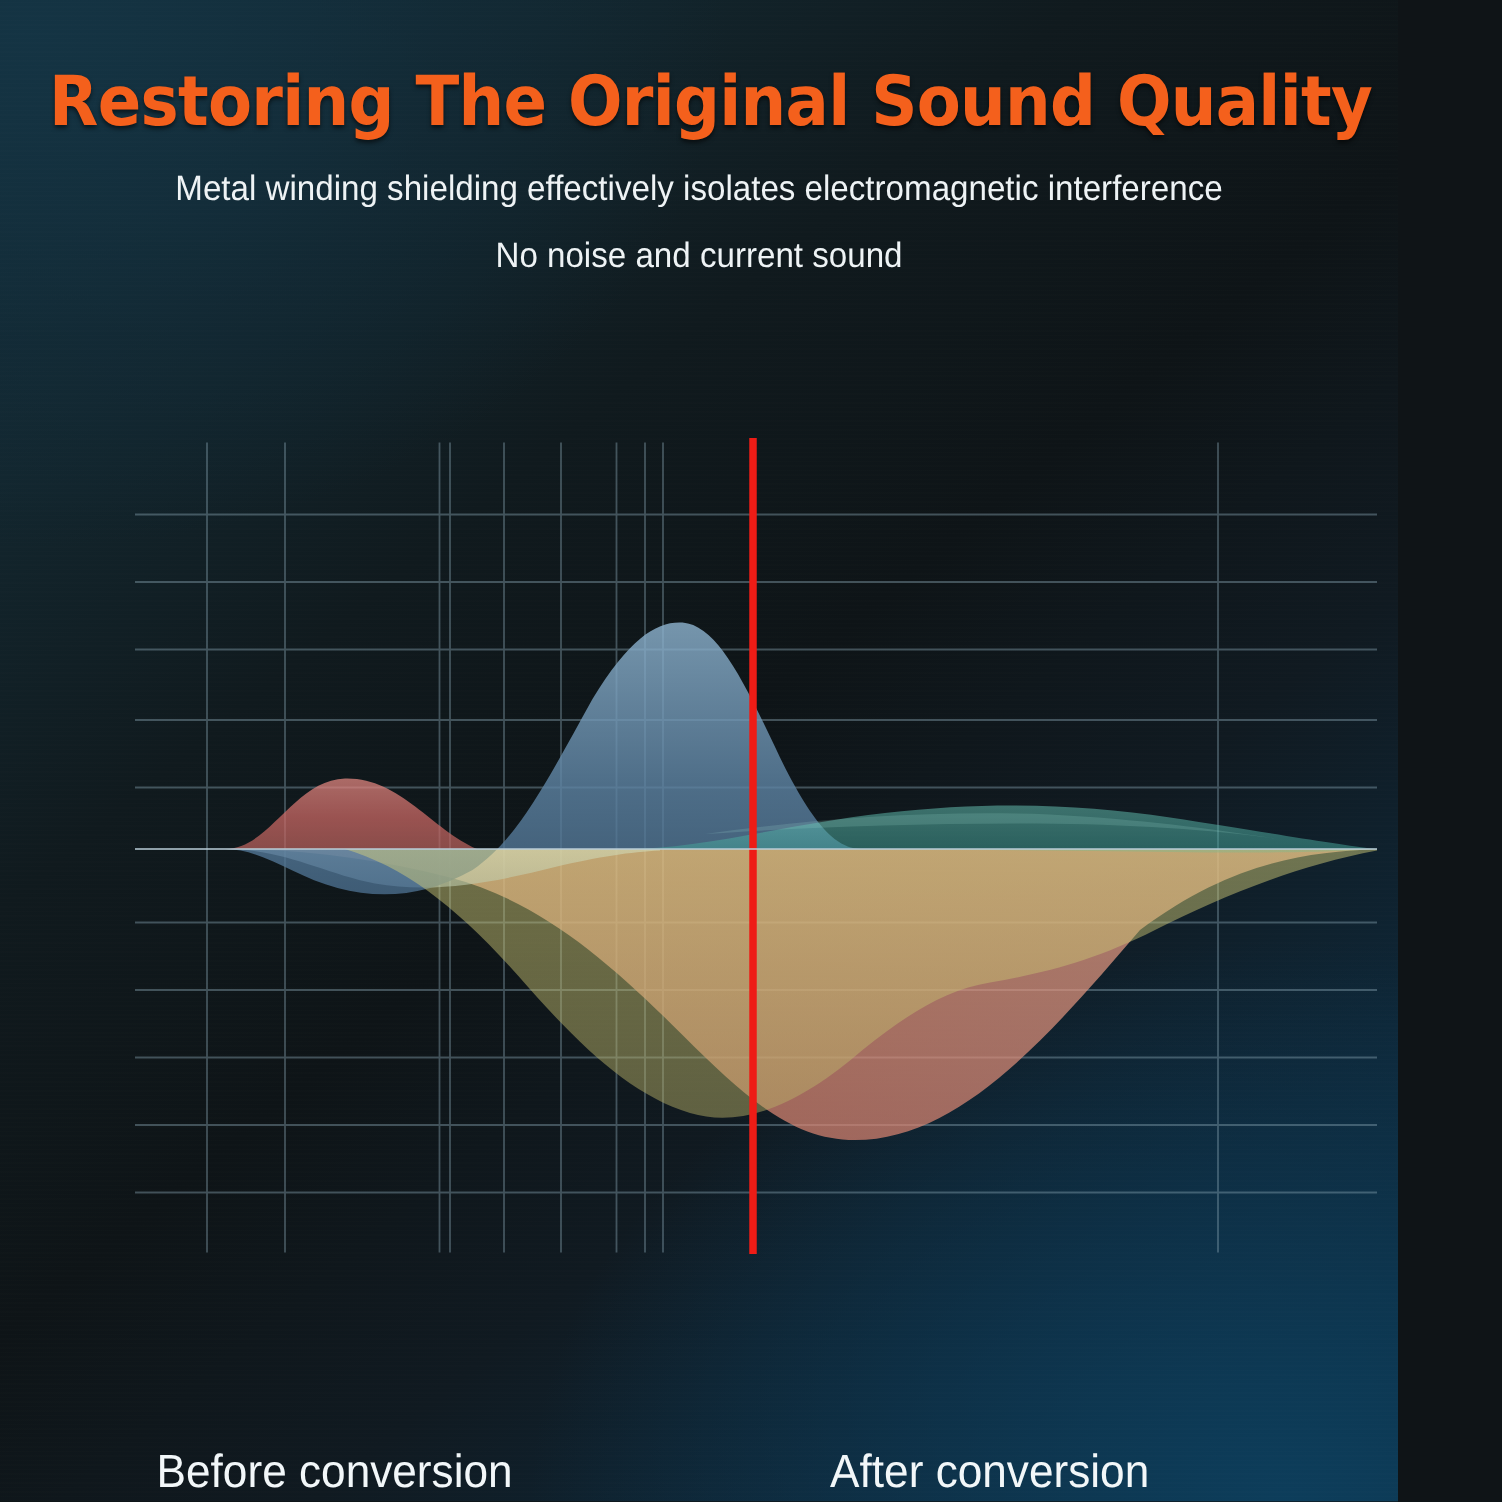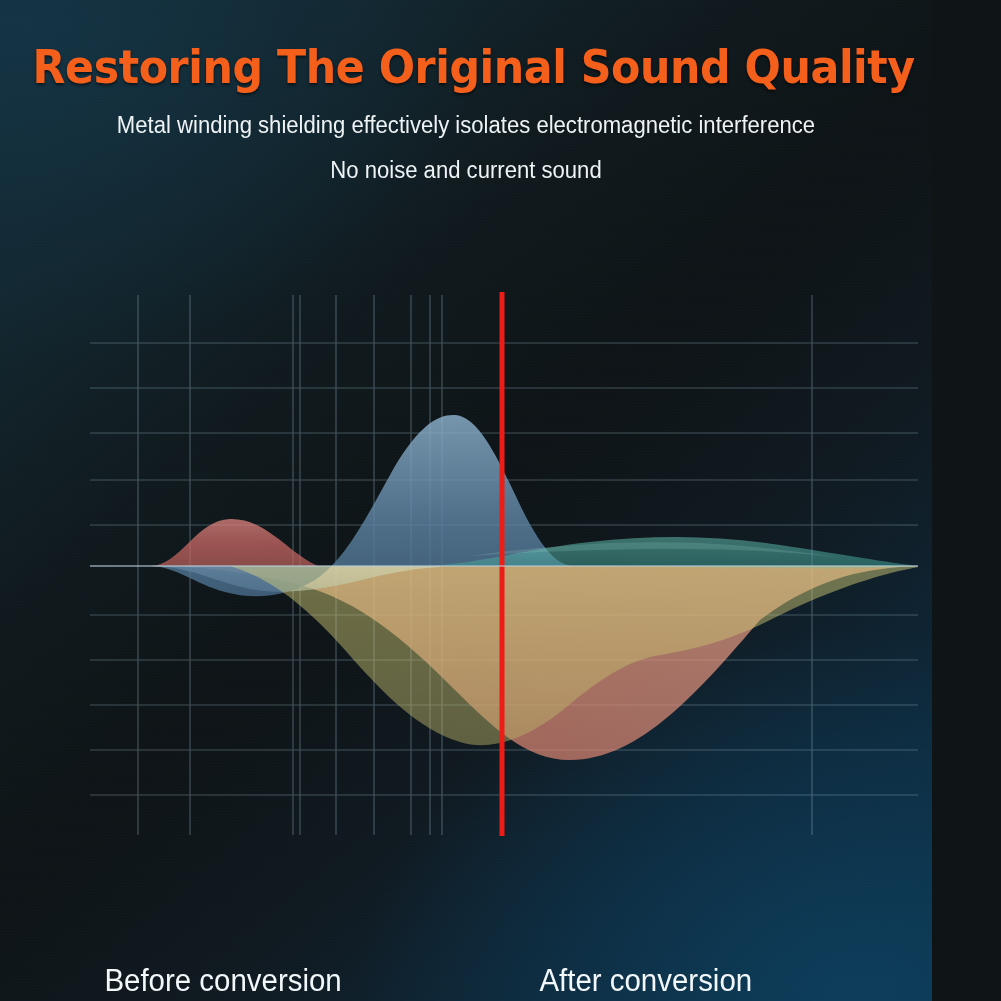--- a/index.html
+++ b/index.html
@@ -41,21 +41,21 @@
     margin:0;padding-top:18px;
     font-size:23.5px;color:#eef3f5;font-weight:400;
     transform:scaleX(0.94);white-space:nowrap;
   }
 
   #plot{position:absolute;left:0;top:0;width:1001px;height:1001px;z-index:3;}
 
   .foot{position:absolute;left:0;right:0;bottom:38px;z-index:6;}
   .foot-col{position:absolute;}
   .foot-left{left:95px;width:375px;}
-  .foot-right{left:530px;width:375px;}
+  .foot-right{left:544px;width:375px;}
   .foot-h{
     font-size:31px;color:#f2f7f9;font-weight:400;line-height:1.15;
     transform:scaleX(0.95);white-space:nowrap;
   }
 </style>
 </head>
 <body>
 
 <div id="stage">
 

